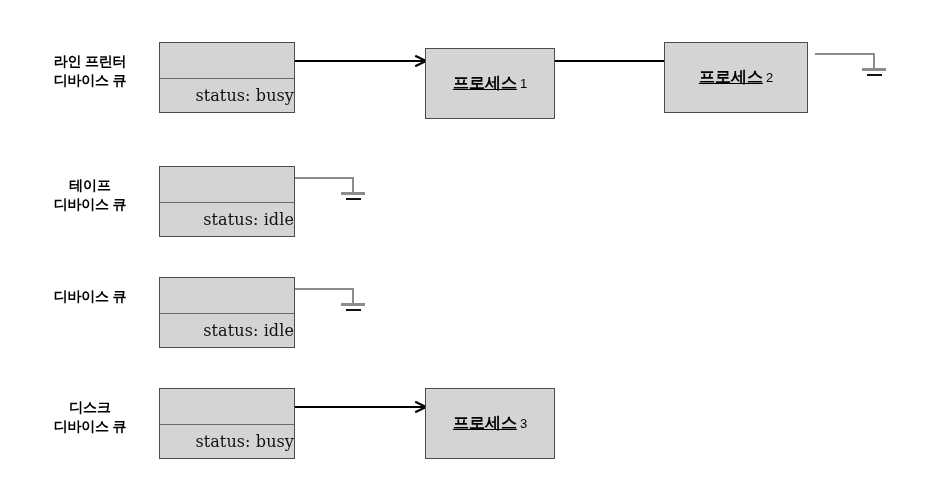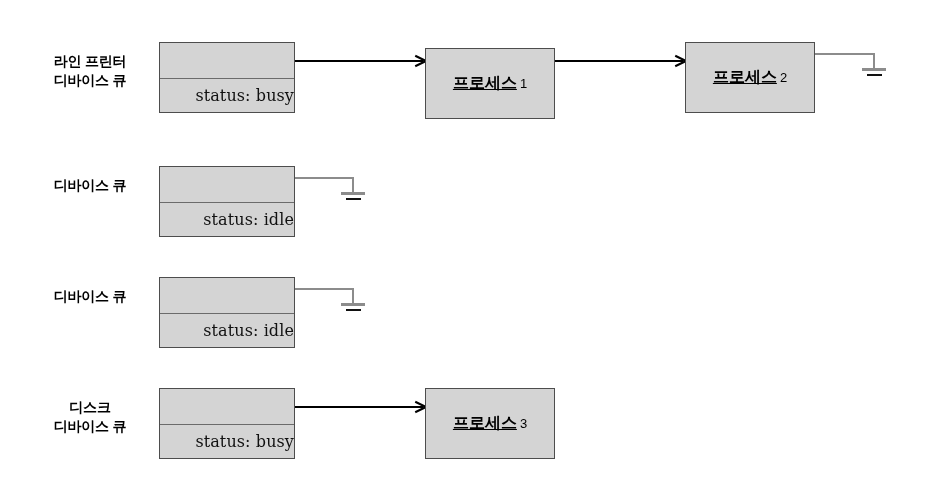--- a/index.html
+++ b/index.html
@@ -156,32 +156,33 @@
 
   <div class="process-box" style="left:425px; top:48px; width:130px; height:71px;">
     <span class="process-text">
       <span class="pname">프로세스</span><span class="pnum">1</span>
     </span>
   </div>
 
   <div class="arrow-line" style="left:555px; top:60px; width:128px;"></div>
   <div class="arrow-head" style="left:685px; top:60px;"></div>
 
-  <div class="process-box" style="left:685px; top:42px; width:130px; height:71px;">
+  <div class="process-box" style="left:664px; top:42px; width:144px; height:71px;">
     <span class="process-text">
       <span class="pname">프로세스</span><span class="pnum">2</span>
     </span>
   </div>
 
   <div class="gnd-h" style="left:815px; top:53px; width:59px;"></div>
   <div class="gnd-v" style="left:873px; top:53px; height:15px;"></div>
   <div class="gnd-bar1" style="left:862px; top:68px;"></div>
   <div class="gnd-bar2" style="left:867px; top:74px;"></div>
 
   <div class="queue-label" style="left:30px; top:176px; width:120px;">
+    <span class="l1">테이프</span>
     <span class="l2">디바이스 큐</span>
   </div>
 
   <div class="queue-box" style="left:159px; top:166px; width:136px; height:71px;">
     <div class="cell-top"></div>
     <div class="cell-bottom">
       <span class="status-text">status: idle</span>
     </div>
   </div>
 

